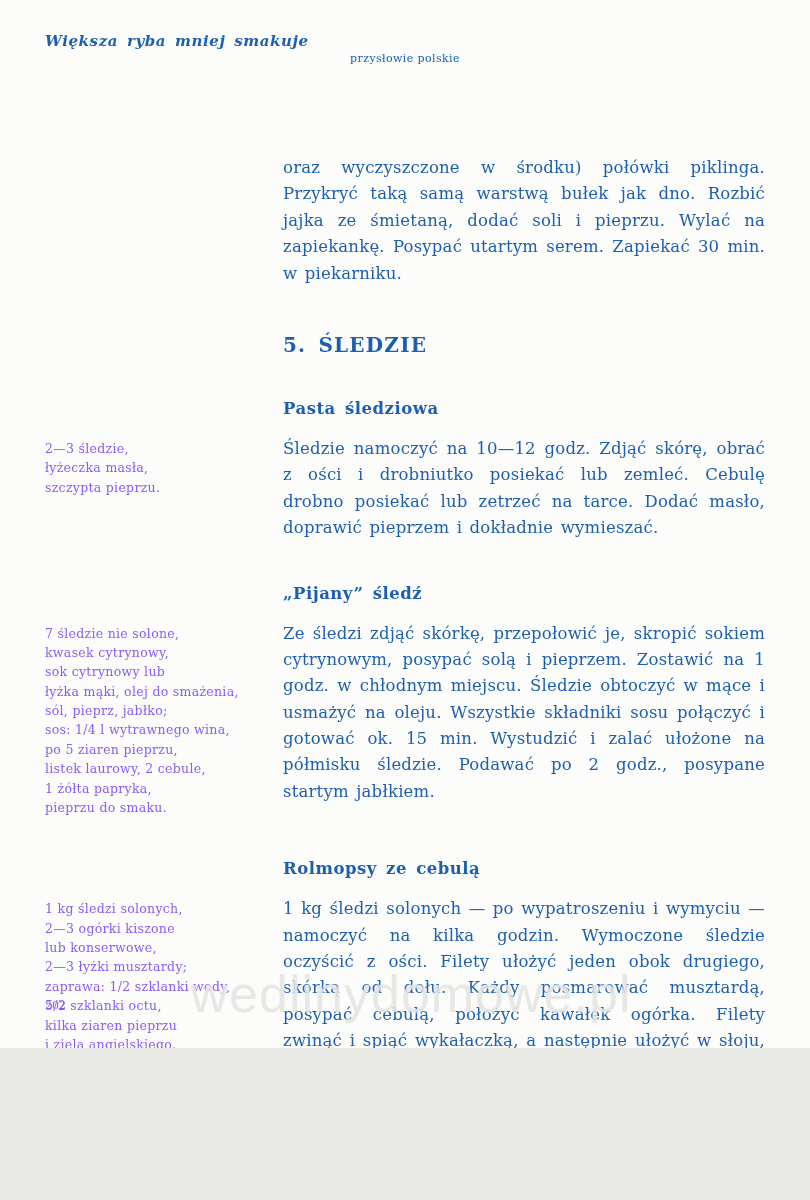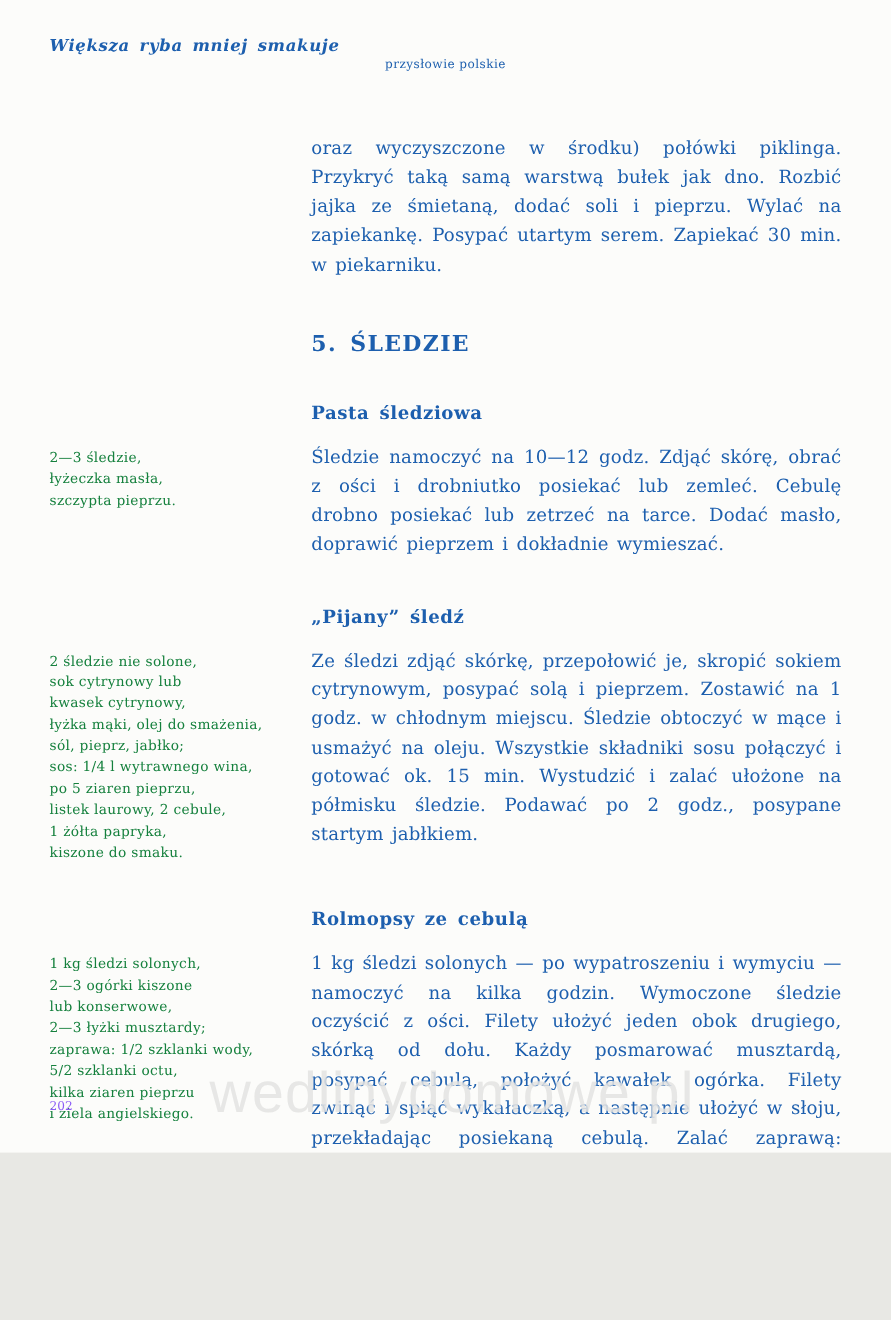--- a/index.html
+++ b/index.html
@@ -45,21 +45,21 @@
   .txt { min-width: 0; }
   .body {
     margin: 0;
     font-size: 16.5px;
     line-height: 1.6;
     text-align: justify;
     letter-spacing: 0.2px;
     word-spacing: 2px;
     color: #1d5fae;
   }
-  .intro { margin-top: 57px; }
+  .intro { margin-top: 90px; }
   h1.chapter {
     margin: 46px 0 0 0;
     font-size: 20px;
     letter-spacing: 1.2px;
     word-spacing: 4px;
     color: #1d5fae;
   }
   h2.recipe-title {
     margin: 0;
     font-size: 16.5px;
@@ -67,21 +67,21 @@
     word-spacing: 3px;
     color: #1d5fae;
   }
   .heading-row { margin-top: 42px; margin-bottom: 18px; }
   .chapter-row { margin-bottom: 22px; }
   .ing {
     padding-right: 18px;
     font-size: 12.5px;
     line-height: 1.55;
     letter-spacing: 0.3px;
-    color: #15803d;
+    color: #8b5cf6;
     padding-top: 3px;
   }
   .ing-line { white-space: nowrap; }
   
   .page-number {
     position: absolute;
     left: 45px;
     bottom: 36px;
     font-size: 11px;
     color: #8b5cf6;
@@ -147,30 +147,30 @@
   </div>
 
   <div class="row heading-row">
     <aside></aside>
     <div class="txt">
       <h2 class="recipe-title">„Pijany” śledź</h2>
     </div>
   </div>
   <div class="row">
     <aside class="ing">
-      <div class="ing-line">2 śledzie nie solone,</div>
+      <div class="ing-line">7 śledzie nie solone,</div>
+      <div class="ing-line">kwasek cytrynowy,</div>
       <div class="ing-line">sok cytrynowy lub</div>
-      <div class="ing-line">kwasek cytrynowy,</div>
       <div class="ing-line">łyżka mąki, olej do smażenia,</div>
       <div class="ing-line">sól, pieprz, jabłko;</div>
       <div class="ing-line">sos: 1/4 l wytrawnego wina,</div>
       <div class="ing-line">po 5 ziaren pieprzu,</div>
       <div class="ing-line">listek laurowy, 2 cebule,</div>
       <div class="ing-line">1 żółta papryka,</div>
-      <div class="ing-line">kiszone do smaku.</div>
+      <div class="ing-line">pieprzu do smaku.</div>
     </aside>
     <div class="txt">
       <p class="body">Ze śledzi zdjąć skórkę, przepołowić je, skropić sokiem cytrynowym, posypać solą i pieprzem. Zostawić na 1 godz. w chłodnym miejscu. Śledzie obtoczyć w mące i usmażyć na oleju. Wszystkie składniki sosu połączyć i gotować ok. 15 min. Wystudzić i zalać ułożone na półmisku śledzie. Podawać po 2 godz., posypane startym jabłkiem.</p>
     </div>
   </div>
 
   <div class="row heading-row">
     <aside></aside>
     <div class="txt">
       <h2 class="recipe-title">Rolmopsy ze cebulą</h2>

